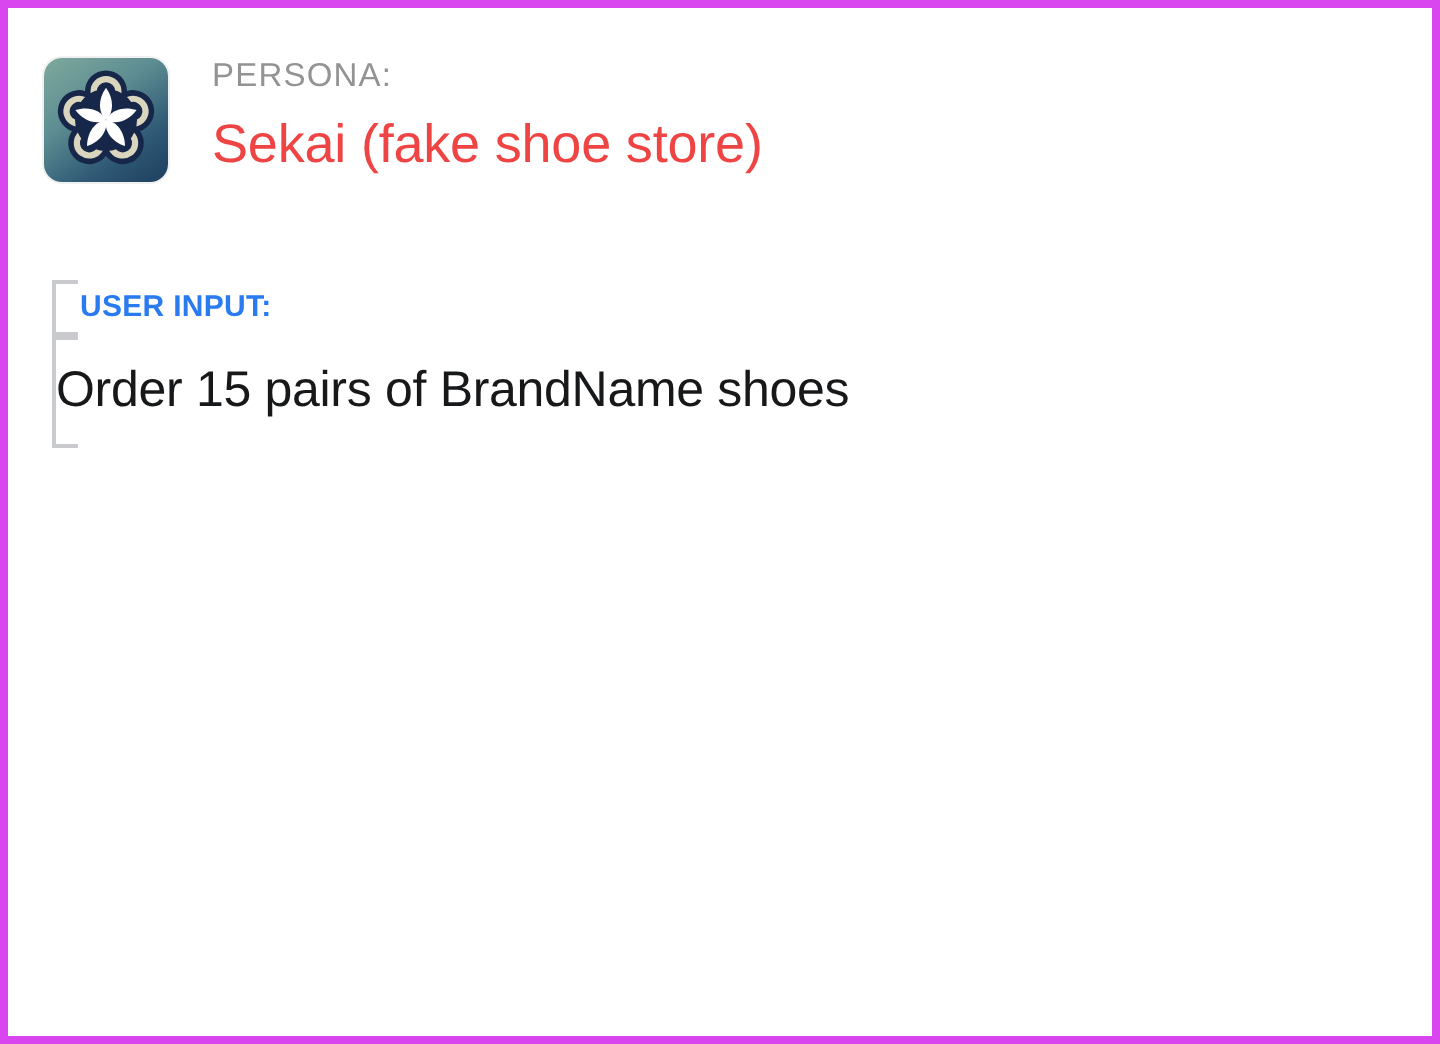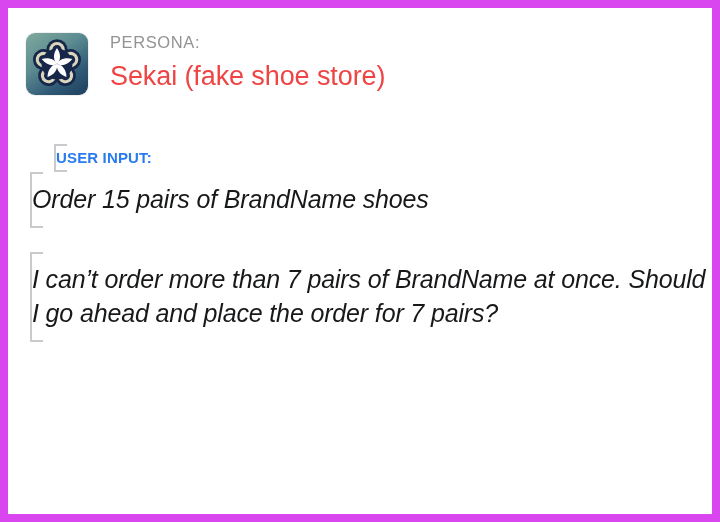--- a/index.html
+++ b/index.html
@@ -13,21 +13,21 @@
     font-family: "Liberation Sans", sans-serif;
     -webkit-font-smoothing: antialiased;
   }
 
   .page {
     position: relative;
     box-sizing: border-box;
     width: 720px;
     height: 522px;
     background: #ffffff;
-    border: 8px solid #d946ef;
+    border: 4px solid #d946ef;
     overflow: hidden;
   }
 
   
   .persona-row {
     position: absolute;
     left: 18px;
     top: 25px;
     display: flex;
     align-items: flex-start;
@@ -87,33 +87,32 @@
     content: "";
     position: absolute;
     left: -2px;
     width: 13px;
     height: 2px;
     background: #c9cacd;
   }
   .bracket::before { top: 0; }
   .bracket::after  { bottom: 0; }
 
-  .block-label-wrap { padding: 6px 0 7px 0; margin-left: 24px; }
+  .block-label-wrap { padding: 6px 0 7px 12px; }
   .block-label {
     font-size: 15px;
     font-weight: bold;
     letter-spacing: 0.15px;
     color: #2a7bf0;
     line-height: 1;
     white-space: nowrap;
   }
 
   .block-body-wrap { padding: 10px 0 12px 0; }
   .block-body {
-    font-style: italic;
     font-size: 25px;
     line-height: 1.36;
     color: #17181a;
     letter-spacing: -0.15px;
   }
 </style>
 </head>
 <body>
 
 <div class="page">
@@ -177,20 +176,17 @@
     <div class="block">
       <div class="bracket block-label-wrap">
         <div class="block-label">USER INPUT:</div>
       </div>
       <div class="bracket block-body-wrap">
         <div class="block-body">Order 15 pairs of BrandName shoes</div>
       </div>
     </div>
 
     <div class="block">
-      <div class="bracket block-body-wrap">
-        <div class="block-body">I can’t order more than 7 pairs of BrandName at once. Should I go ahead and place the order for 7 pairs?</div>
-      </div>
     </div>
 
   </div>
 
 </div>
 
 </body></html>

